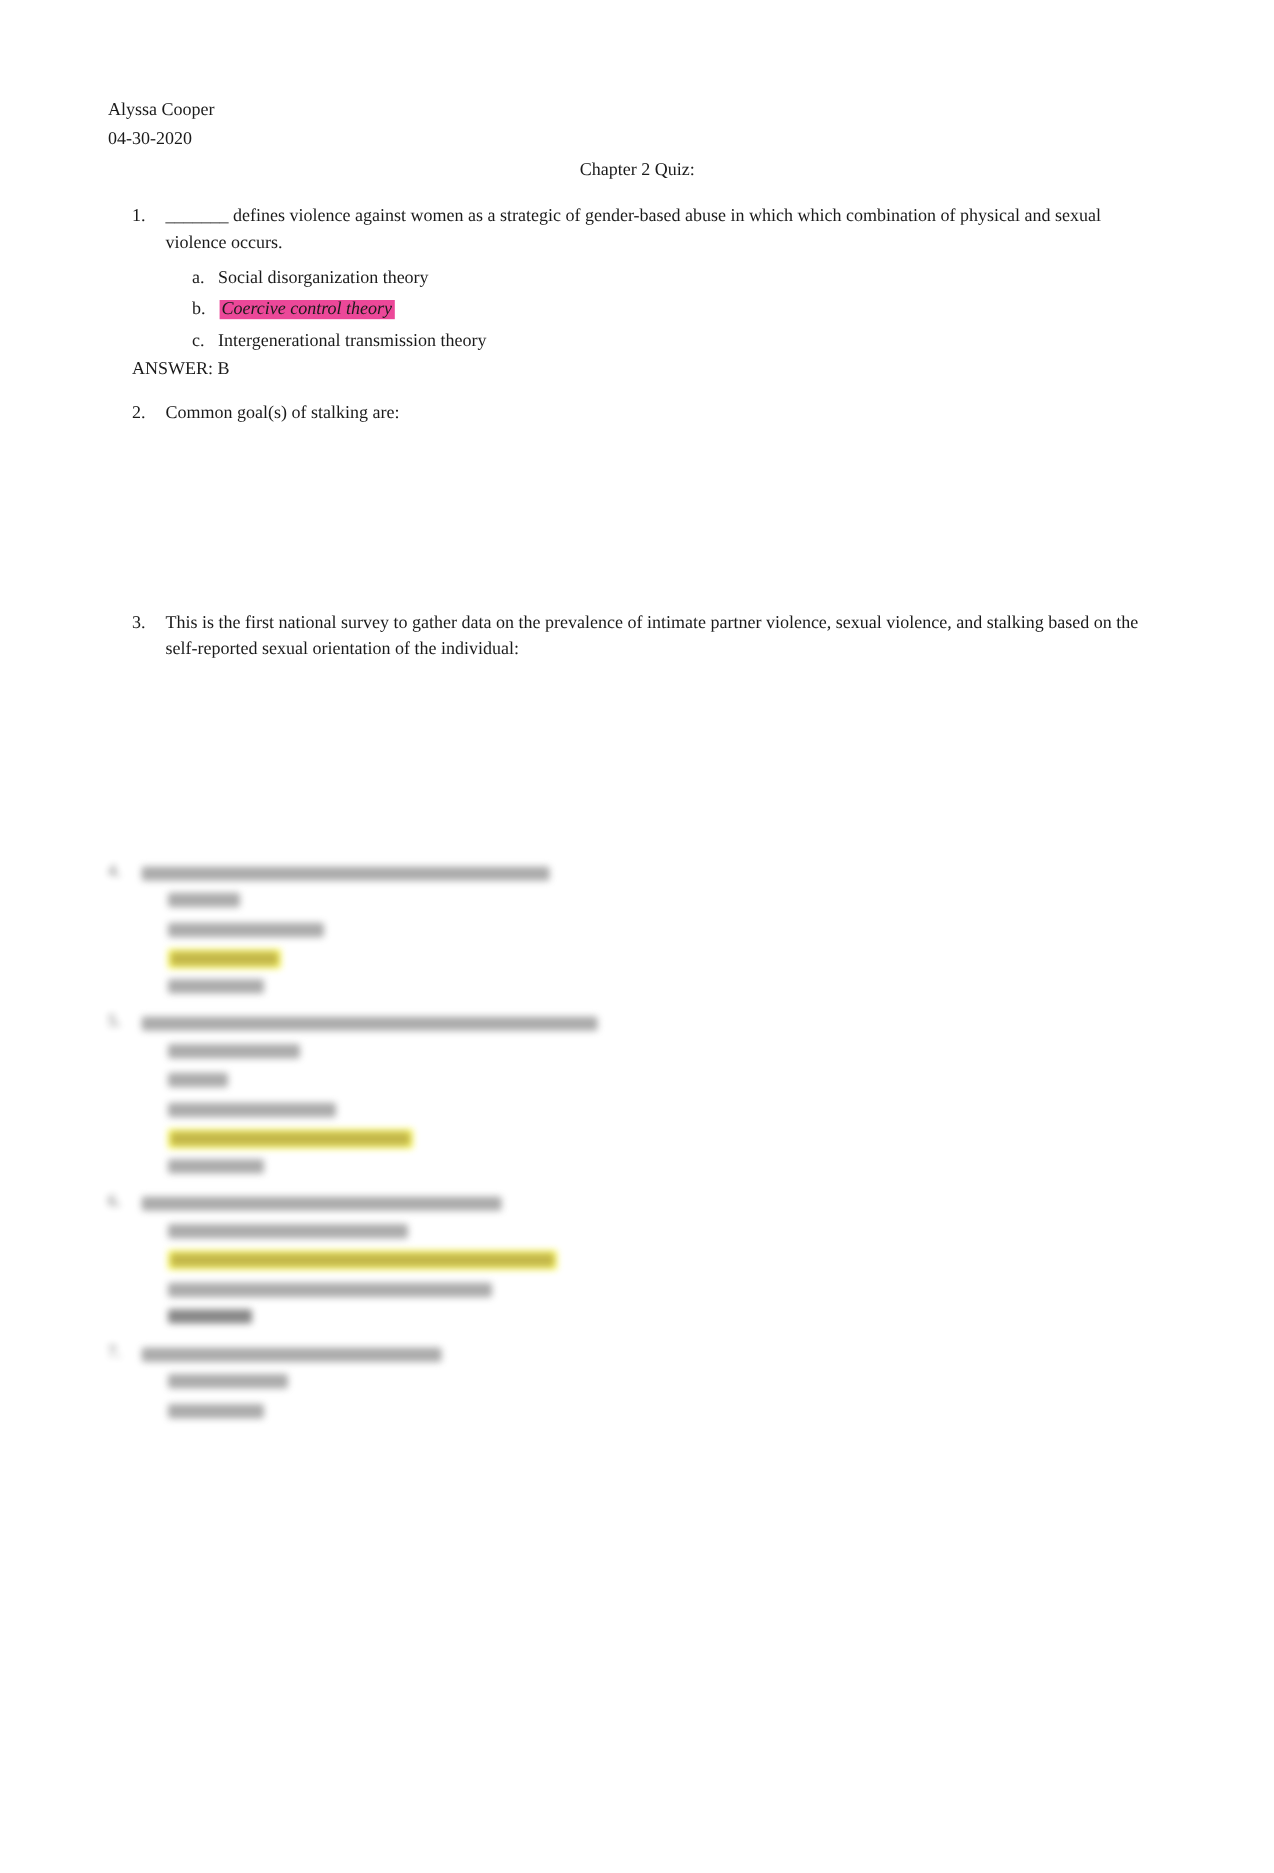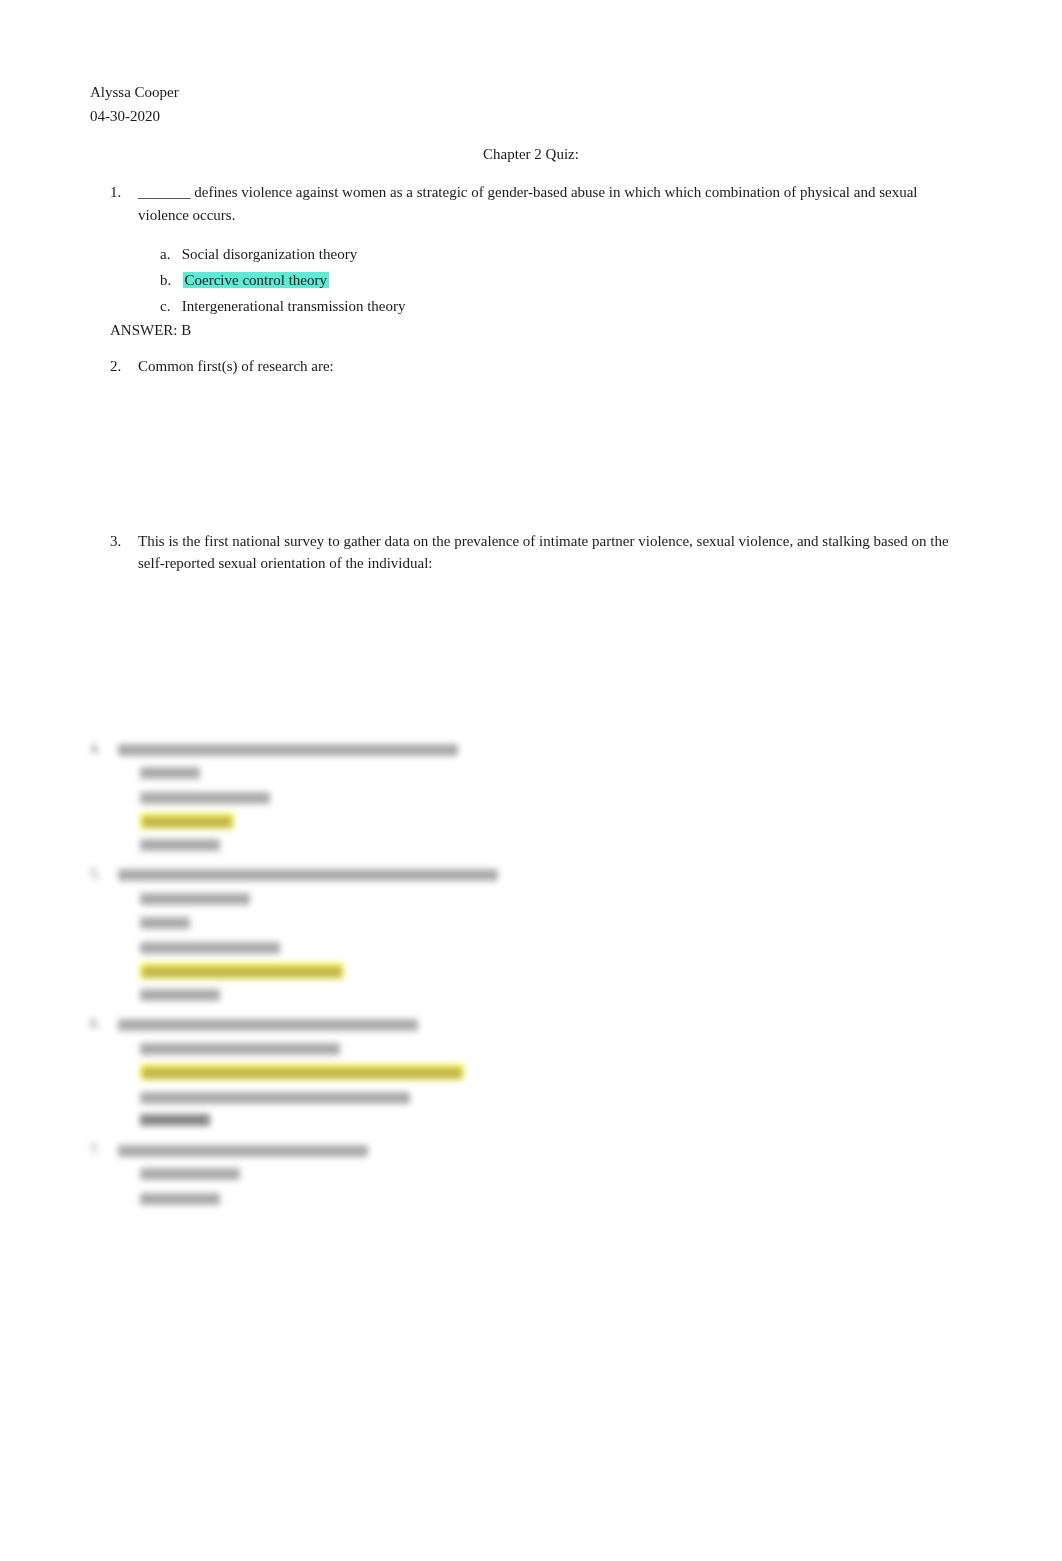--- a/index.html
+++ b/index.html
@@ -12,21 +12,21 @@
       background: #ffffff;
       font-family: 'Times New Roman', Times, serif;
       font-size: 15px;
       color: #1a1a1a;
       width: 1062px;
       min-height: 1561px;
       padding: 80px 90px 80px 90px;
     }
 
     .header-info {
-      margin-bottom: 18px;
+      margin-bottom: 6px;
       line-height: 1.6;
     }
 
     .page-title {
       text-align: center;
       margin-bottom: 18px;
       font-size: 15px;
     }
 
     .quiz-content {
@@ -47,32 +47,33 @@
       min-width: 28px;
       flex-shrink: 0;
     }
 
     .question-body {
       flex: 1;
     }
 
     .options {
       margin-left: 50px;
-      margin-top: 16px;
+      margin-top: 6px;
       list-style: none;
     }
 
     .options li {
       margin-bottom: 2px;
       line-height: 1.6;
     }
 
     .highlight-yellow {
-      background-color: #5eead4;
+      background-color: #ec4899;
       padding: 0 2px;
+      font-style: italic;
     }
 
     .answer-line {
       margin-top: 4px;
       margin-bottom: 10px;
       font-weight: normal;
     }
 
     .blank-space {
       height: 130px;
@@ -140,21 +141,21 @@
       <li>a.&nbsp;&nbsp; Social disorganization theory</li>
       <li>b.&nbsp;&nbsp; <span class="highlight-yellow">Coercive control theory</span></li>
       <li>c.&nbsp;&nbsp; Intergenerational transmission theory</li>
     </ul>
     <div class="answer-line">ANSWER: B</div>
   </div>
 
   <div class="question-block">
     <div class="question-text">
       <span class="question-number">2.</span>
-      <span class="question-body">Common first(s) of research are:</span>
+      <span class="question-body">Common goal(s) of stalking are:</span>
     </div>
     <div class="blank-space"></div>
   </div>
 
   <div class="question-block">
     <div class="question-text">
       <span class="question-number">3.</span>
       <span class="question-body">This is the first national survey to gather data on the prevalence of intimate partner violence, sexual violence, and stalking based on the self-reported sexual orientation of the individual:</span>
     </div>
     <div class="blank-space"></div>

